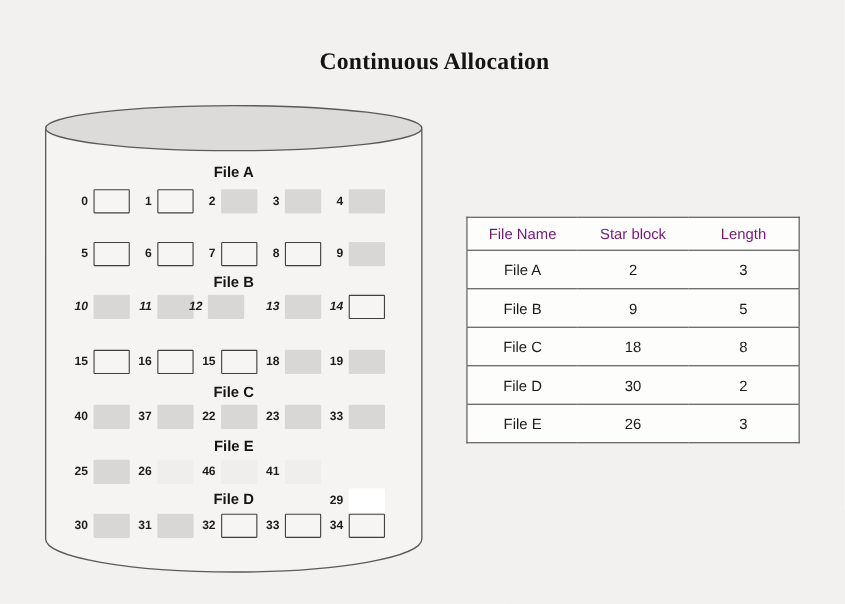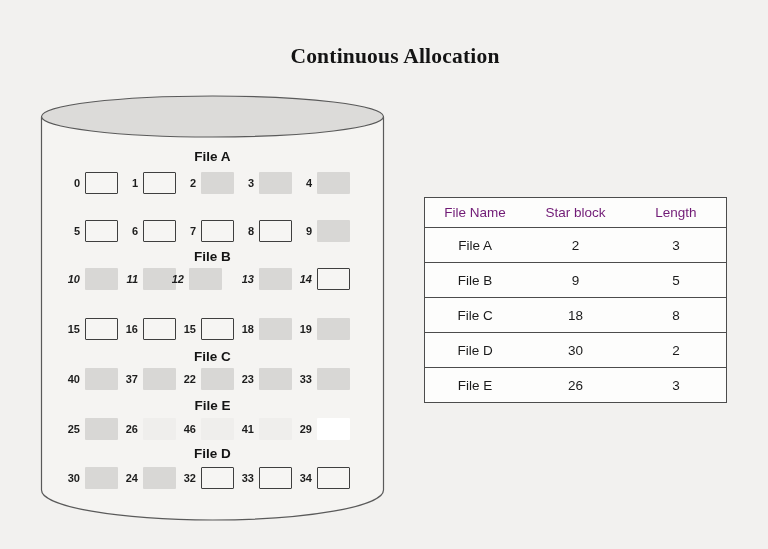--- a/index.html
+++ b/index.html
@@ -188,33 +188,33 @@
             <div class="blk faint"></div>
           </div>
           <div class="cell" style="left: 130px;">
             <span class="bnum">46</span>
             <div class="blk faint"></div>
           </div>
           <div class="cell" style="left: 188px;">
             <span class="bnum">41</span>
             <div class="blk faint"></div>
           </div>
-          <div class="cell" style="left: 246px;">
+          <div class="cell" style="left: 246px; margin-top: 26px;">
             <span class="bnum">29</span>
             <div class="blk white"></div>
           </div>
         </div>
         <div class="disk-label" style="top: 353px;">File D</div>
         <div class="disk-row" style="top: 373px;">
           <div class="cell" style="left: 14px;">
             <span class="bnum">30</span>
             <div class="blk gray"></div>
           </div>
           <div class="cell" style="left: 72px;">
-            <span class="bnum">24</span>
+            <span class="bnum">31</span>
             <div class="blk gray"></div>
           </div>
           <div class="cell" style="left: 130px;">
             <span class="bnum">32</span>
             <div class="blk outlined"></div>
           </div>
           <div class="cell" style="left: 188px;">
             <span class="bnum">33</span>
             <div class="blk outlined"></div>
           </div>

